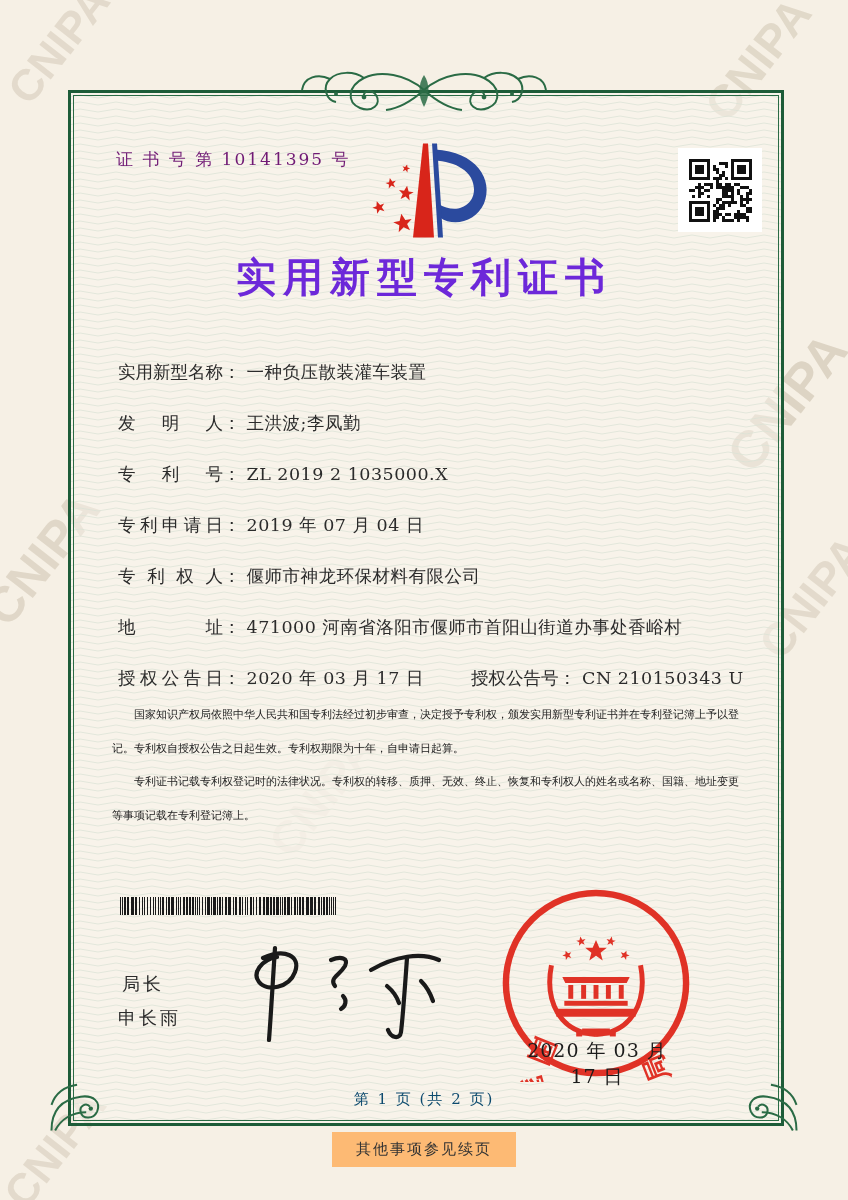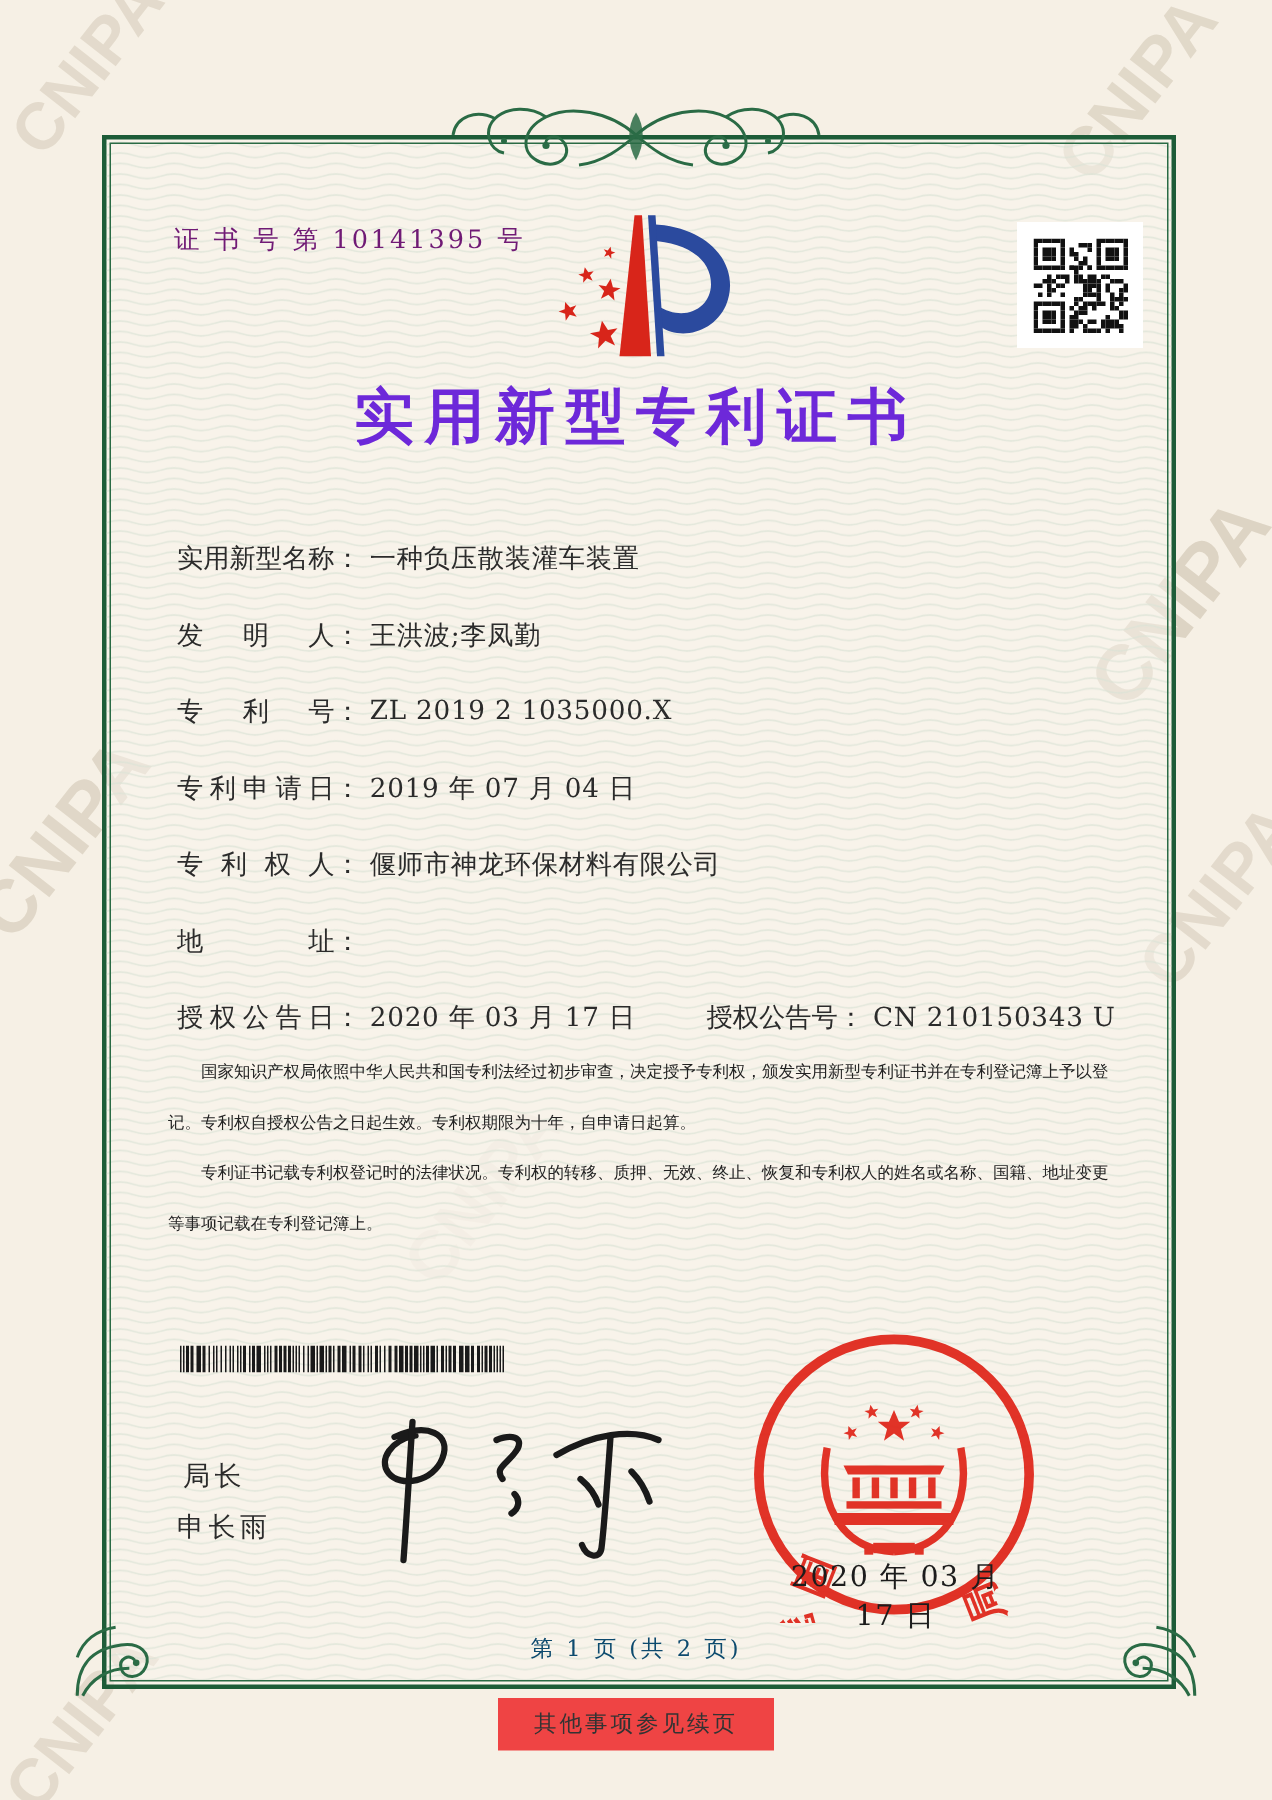--- a/index.html
+++ b/index.html
@@ -53,21 +53,21 @@
   .barcode{position:absolute;z-index:4;left:120px;top:897px;width:222px;height:18px;}
   .director-role{position:absolute;z-index:4;left:122px;top:972px;font-size:18px;letter-spacing:3px;}
   .director-name{position:absolute;z-index:4;left:118px;top:1006px;font-size:18px;letter-spacing:3px;}
   .signature{position:absolute;z-index:5;left:225px;top:936px;width:235px;height:112px;}
   .seal{position:absolute;z-index:4;left:497px;top:884px;width:198px;height:198px;}
   .seal-date{position:absolute;z-index:6;left:512px;top:1038px;width:170px;text-align:center;
              font-size:19px;color:#1c1c1c;letter-spacing:1px;}
   .page-number{position:absolute;z-index:4;left:0;right:0;top:1090px;text-align:center;
                font-size:15px;letter-spacing:2px;color:#0c4a6e;}
   .footer-note{position:absolute;z-index:4;left:50%;transform:translateX(-50%);top:1132px;
-               background:#ef4444;padding:8px 24px;font-size:15px;letter-spacing:2px;color:#333;}
+               background:#fdba74;padding:8px 24px;font-size:15px;letter-spacing:2px;color:#333;}
 </style>
 </head>
 <body>
 
 <div class="wm" style="left:-8px;top:20px;font-size:44px;opacity:.30;">CNIPA</div>
 <div class="wm" style="left:688px;top:32px;font-size:46px;opacity:.33;">CNIPA</div>
 <div class="wm" style="left:708px;top:372px;font-size:52px;opacity:.40;">CNIPA</div>
 <div class="wm" style="left:-34px;top:530px;font-size:50px;opacity:.35;">CNIPA</div>
 <div class="wm" style="left:742px;top:570px;font-size:46px;opacity:.30;">CNIPA</div>
 <div class="wm" style="left:-12px;top:1124px;font-size:44px;opacity:.30;">CNIPA</div>
@@ -385,20 +385,21 @@
       <span class="fvalue">2019 年 07 月 04 日</span>
   </div>
   <div class="field-row">
     <span class="flabel">专利权人</span>
       <span class="fcolon">：</span>
       <span class="fvalue">偃师市神龙环保材料有限公司</span>
   </div>
   <div class="field-row">
     <span class="flabel">地址</span>
       <span class="fcolon">：</span>
+      <span class="fvalue">471000 河南省洛阳市偃师市首阳山街道办事处香峪村</span>
   </div>
   <div class="field-row">
     <span class="flabel">授权公告日</span>
       <span class="fcolon">：</span>
       <span class="fvalue">2020 年 03 月 17 日</span>
     <span class="second"><span>授权公告号</span><span class="fcolon">：</span><span class="fvalue">CN 210150343 U</span></span>
   </div>
 </div>
 
 <div class="paras">

